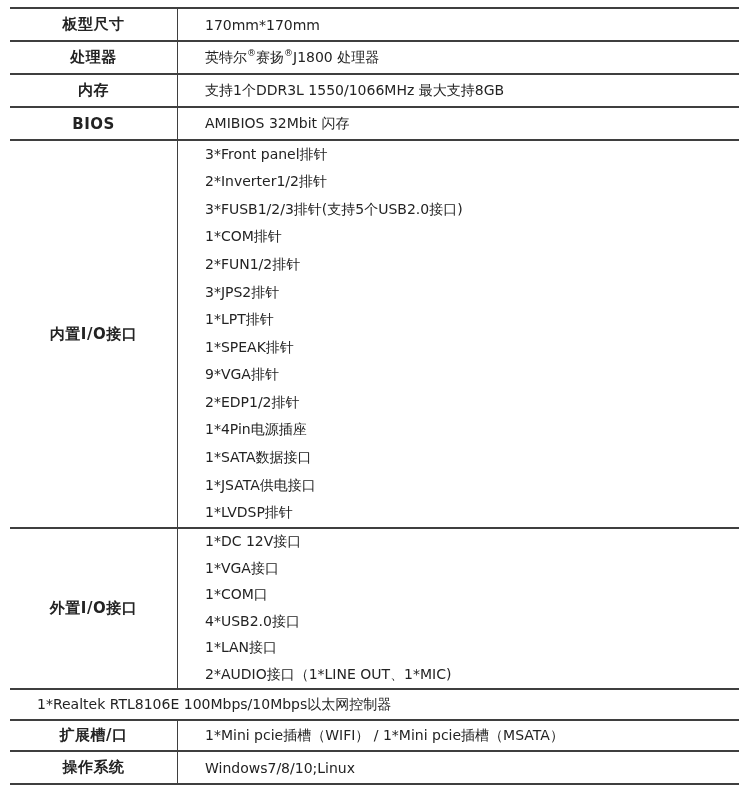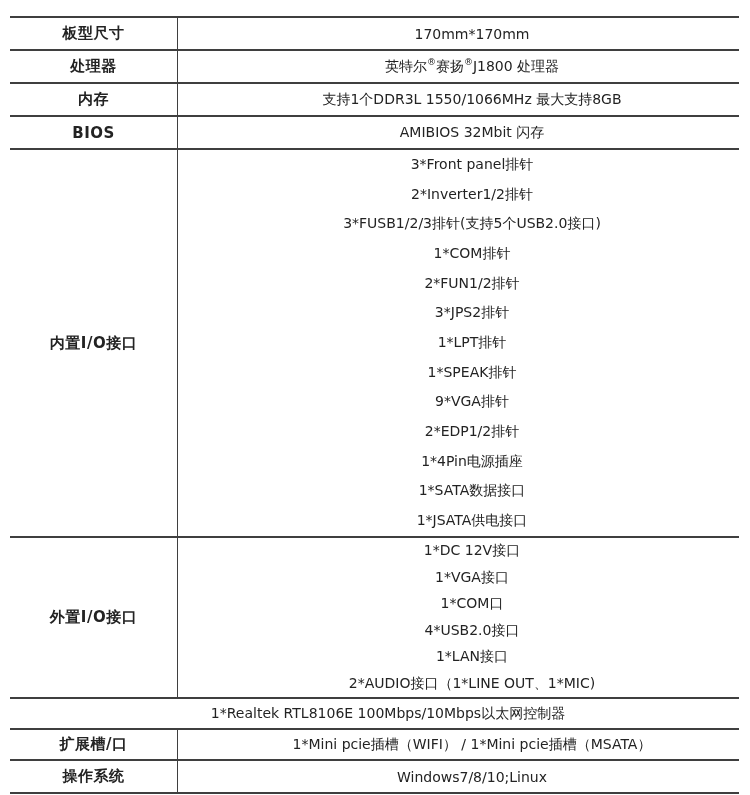--- a/index.html
+++ b/index.html
@@ -6,26 +6,25 @@
     html, body {
       margin: 0; padding: 0;
       width: 750px; height: 795px;
       background: #ffffff;
       font-family: "DejaVu Sans", "Liberation Sans", sans-serif;
       color: var(--tc);
       overflow: hidden;
     }
     .spec-table {
       position: absolute;
-      left: 10px; top: 16px;
+      left: 10px; top: 7px;
       width: 729px;
       border-top: 2px solid var(--bc);
       border-bottom: 2px solid var(--bc);
       box-sizing: border-box;
-      text-align: center;
     }
     .row { display: flex; }
     .row + .row { border-top: 2px solid var(--bc); }
     .label-cell {
       width: 167px;
       flex: 0 0 167px;
       border-right: 1px solid var(--bc);
       display: flex;
       align-items: center;
       justify-content: center;
@@ -101,20 +100,21 @@
         <div class="line">1*COM排针</div>
         <div class="line">2*FUN1/2排针</div>
         <div class="line">3*JPS2排针</div>
         <div class="line">1*LPT排针</div>
         <div class="line">1*SPEAK排针</div>
         <div class="line">9*VGA排针</div>
         <div class="line">2*EDP1/2排针</div>
         <div class="line">1*4Pin电源插座</div>
         <div class="line">1*SATA数据接口</div>
         <div class="line">1*JSATA供电接口</div>
+        <div class="line">1*LVDSP排针</div>
       </div>
     </div>
   </div>
 
   <div class="row h159">
     <div class="label-cell">外置I/O接口</div>
     <div class="value-cell">
       <div class="lines">
         <div class="line">1*DC 12V接口</div>
         <div class="line">1*VGA接口</div>

